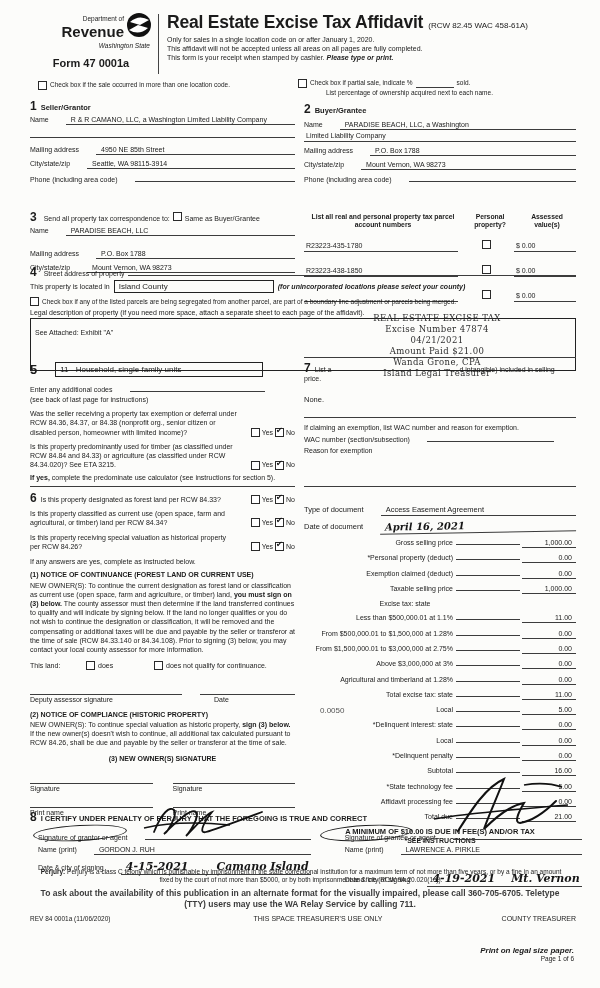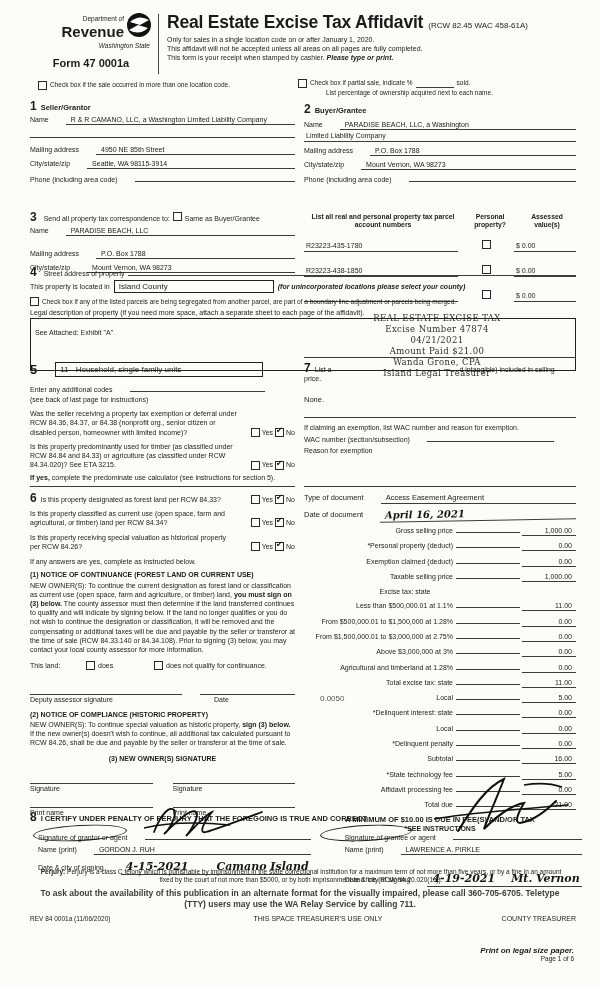--- a/index.html
+++ b/index.html
@@ -325,21 +325,21 @@
     <div class="hr" style="margin-top:12px;"></div>
     <div class="t7" style="margin-top:5px;">If claiming an exemption, list WAC number and reason for exemption.</div>
     <div class="fld" style="margin-top:4px;width:250px;">
       <span class="lab">WAC number (section/subsection)</span>
       <span class="val"></span>
     </div>
     <div class="t7" style="margin-top:3px;">Reason for exemption</div>
     <div class="hr" style="margin-top:30px;"></div>
     <div class="fld" style="margin-top:6px;">
       <span class="lab" style="font-size:7.5px;">Type of document</span>
-      <span class="val" style="font-size:7.5px;">Access Easement Agreement</span>
+      <span class="val" style="font-size:7.5px;margin-top:12px;">Access Easement Agreement</span>
     </div>
     <div class="fld" style="margin-top:4px;">
       <span class="lab" style="font-size:7.5px;">Date of document</span>
       <span class="val hand" style="font-size:10px;transform:rotate(-1deg);">April 16, 2021</span>
     </div>
 
     <div class="mrow">
         <span class="lbl">Gross selling price</span>
         <span class="lead"></span>
         <span class="val">1,000.00</span>

